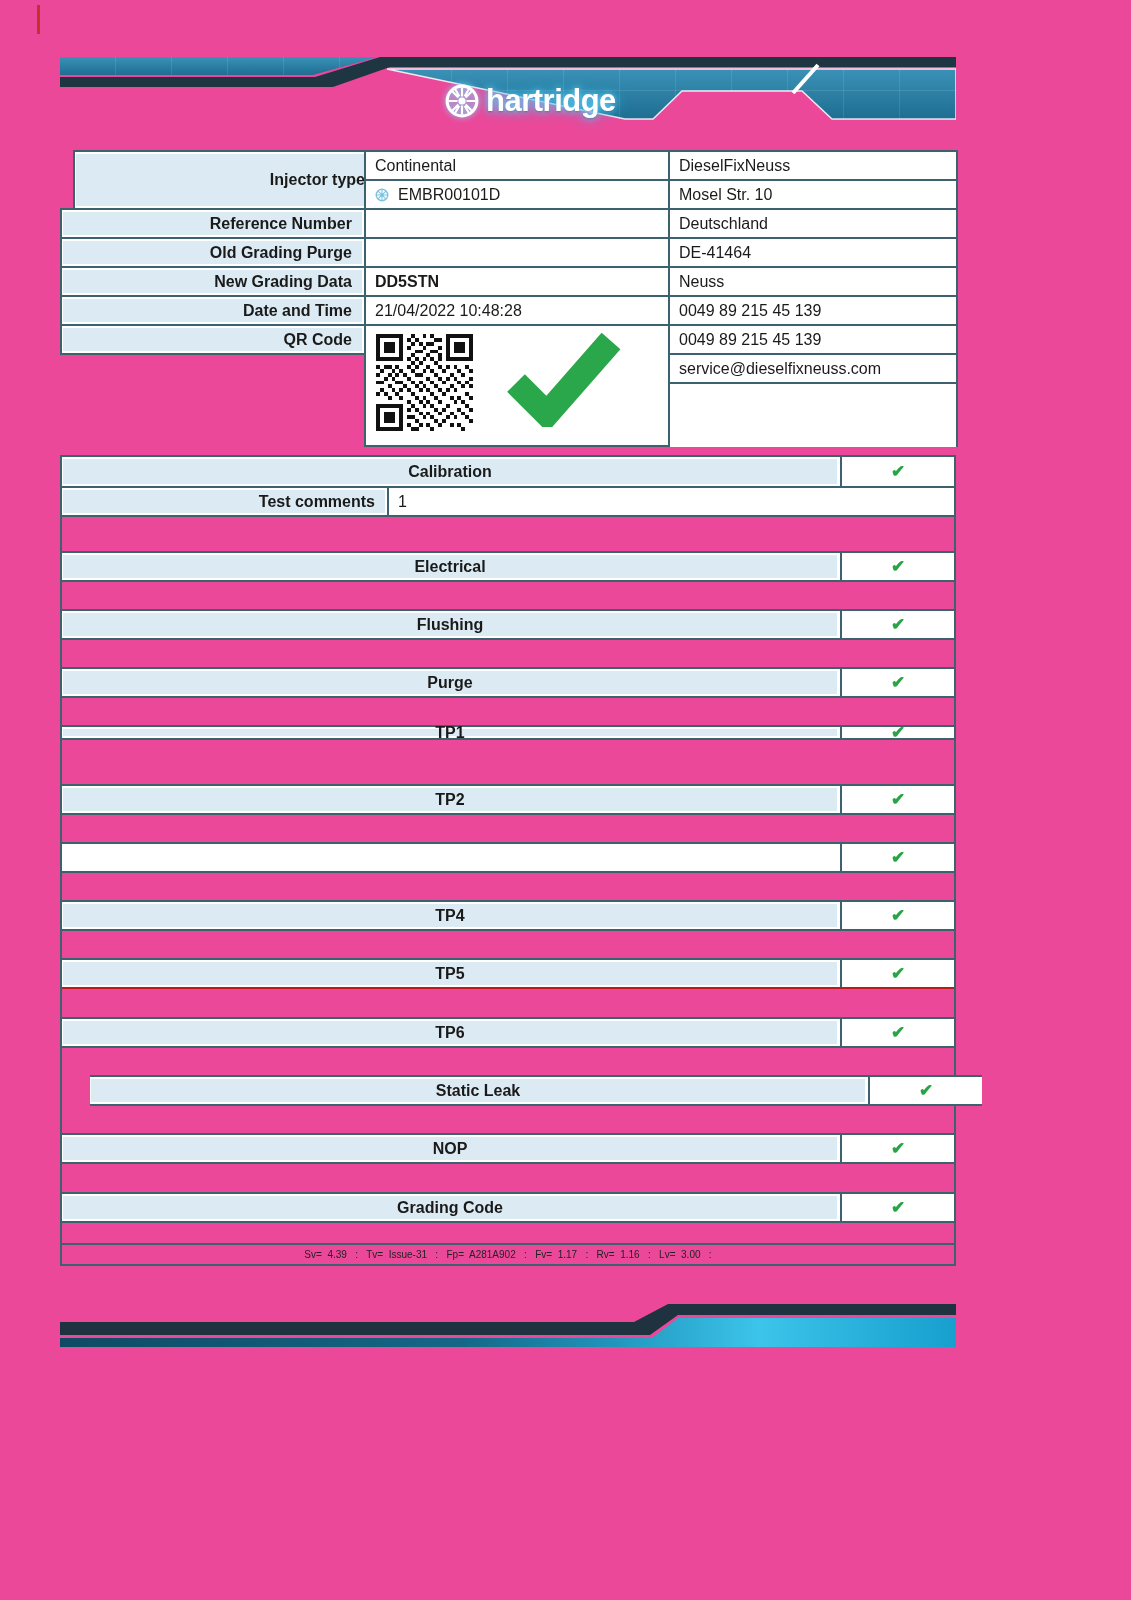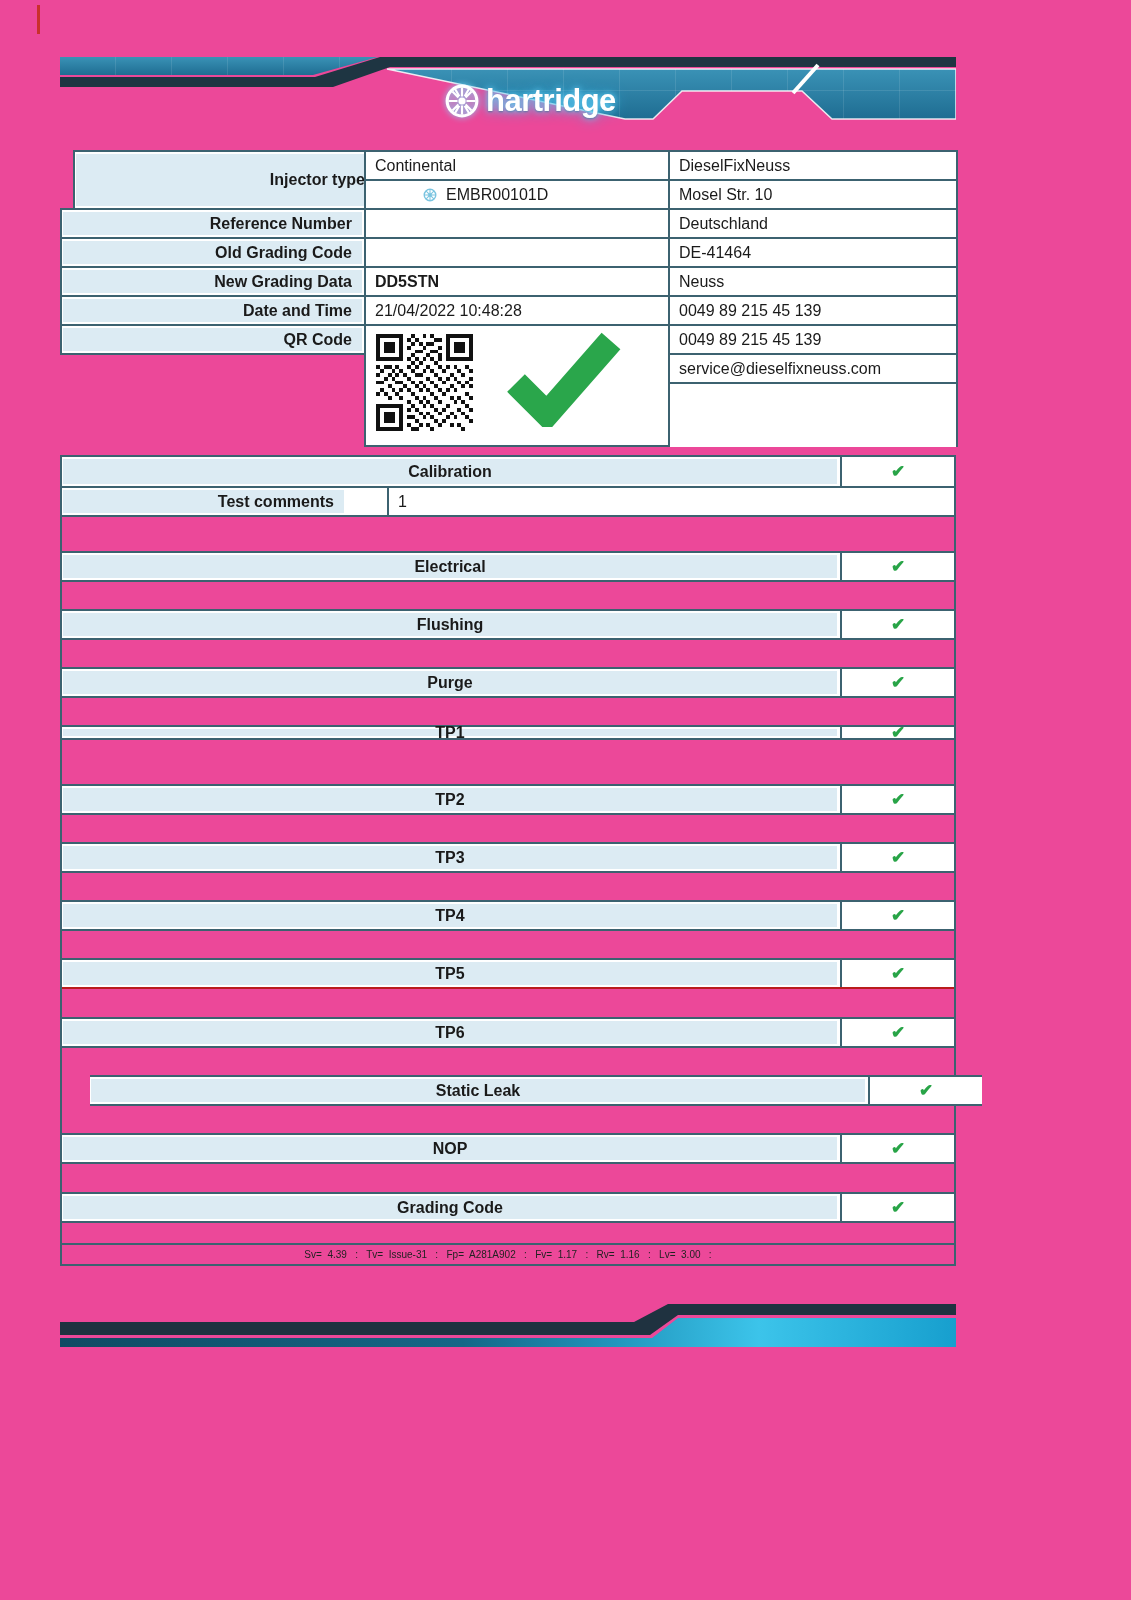--- a/index.html
+++ b/index.html
@@ -29,21 +29,21 @@
   .val.bold{font-weight:bold;}
 
   
   .results{left:60px;top:455px;width:896px;height:811px;border:2px solid #3c6270;box-sizing:border-box;}
   .hrow{position:absolute;left:0;width:892px;box-sizing:border-box;background:#fff;}
   .hlbl{position:absolute;left:1px;top:2px;bottom:2px;width:774px;background:#dcebf3;
         display:flex;align-items:center;justify-content:center;font-weight:bold;font-size:16px;}
   .chkcell{position:absolute;left:778px;top:0;bottom:0;width:114px;border-left:2px solid #3c6270;
            display:flex;align-items:center;justify-content:center;box-sizing:border-box;}
   .chk{color:#28a447;font-size:17px;font-weight:bold;line-height:1;}
-  .tc-lbl{position:absolute;left:1px;top:2px;bottom:2px;width:281px;background:#dcebf3;
+  .tc-lbl{position:absolute;left:1px;top:2px;bottom:2px;width:322px;background:#dcebf3;
           display:flex;align-items:center;justify-content:flex-end;padding-right:10px;
           font-weight:bold;font-size:16px;box-sizing:border-box;padding-left:40px;}
   .tc-val{position:absolute;left:325px;top:0;bottom:0;right:0;border-left:2px solid #3c6270;
           display:flex;align-items:center;padding-left:9px;font-size:16px;box-sizing:border-box;}
   .rfooter{position:absolute;left:0;right:0;bottom:0;height:21px;border-top:2px solid #3c6270;
            display:flex;align-items:center;justify-content:center;font-size:10px;color:#222;
            white-space:pre;box-sizing:border-box;}
 </style>
 </head>
 <body>
@@ -82,37 +82,37 @@
 
   <div class="abs info">
 
     <div class="cell" style="left:0;top:0;width:306px;height:60px;margin-left:13px;">
       <div class="lblbox">Injector type</div>
     </div>
     <div class="cell" style="left:0;top:58px;width:306px;height:31px;">
       <div class="lblbox">Reference Number</div>
     </div>
     <div class="cell" style="left:0;top:87px;width:306px;height:31px;">
-      <div class="lblbox">Old Grading Code</div>
+      <div class="lblbox">Old Grading Purge</div>
     </div>
     <div class="cell" style="left:0;top:116px;width:306px;height:31px;">
       <div class="lblbox">New Grading Data</div>
     </div>
     <div class="cell" style="left:0;top:145px;width:306px;height:31px;">
       <div class="lblbox">Date and Time</div>
     </div>
     <div class="cell" style="left:0;top:174px;width:306px;height:31px;">
       <div class="lblbox">QR Code</div>
     </div>
 
     <div class="cell" style="left:304px;top:0;width:306px;height:31px;">
       <div class="val">Continental</div>
     </div>
     <div class="cell" style="left:304px;top:29px;width:306px;height:31px;">
-      <div class="val" style="gap:9px;margin-left:48px;">
+      <div class="val" style="gap:9px;">
         <svg width="14" height="14" viewBox="0 0 40 40">
           <circle cx="20" cy="20" r="16.5" fill="none" stroke="#7ac4e0" stroke-width="4"></circle>
           <circle cx="20" cy="20" r="5" fill="#7ac4e0"></circle>
           <g stroke="#7ac4e0" stroke-width="3">
             <path d="M20,4 V36 M4,20 H36 M9,9 L31,31 M31,9 L9,31"></path>
           </g>
         </svg>
         <span>EMBR00101D</span>
       </div>
     </div>
@@ -241,21 +241,20 @@
     </div>
 
     <div class="hrow" style="top:327px;height:31px;border-top:2px solid #3c6270;border-bottom:2px solid #3c6270;padding-left:16px;">
       <div class="hlbl">TP2</div>
       <div class="chkcell">
           <span class="chk">✔</span>
         </div>
     </div>
 
     <div class="hrow" style="top:385px;height:31px;border-top:2px solid #3c6270;border-bottom:2px solid #3c6270;">
-      <div class="hlbl">TP3</div>
       <div class="chkcell">
           <span class="chk">✔</span>
         </div>
     </div>
 
     <div class="hrow" style="top:443px;height:31px;border-top:2px solid #3c6270;border-bottom:2px solid #3c6270;">
       <div class="hlbl">TP4</div>
       <div class="chkcell">
           <span class="chk">✔</span>
         </div>

